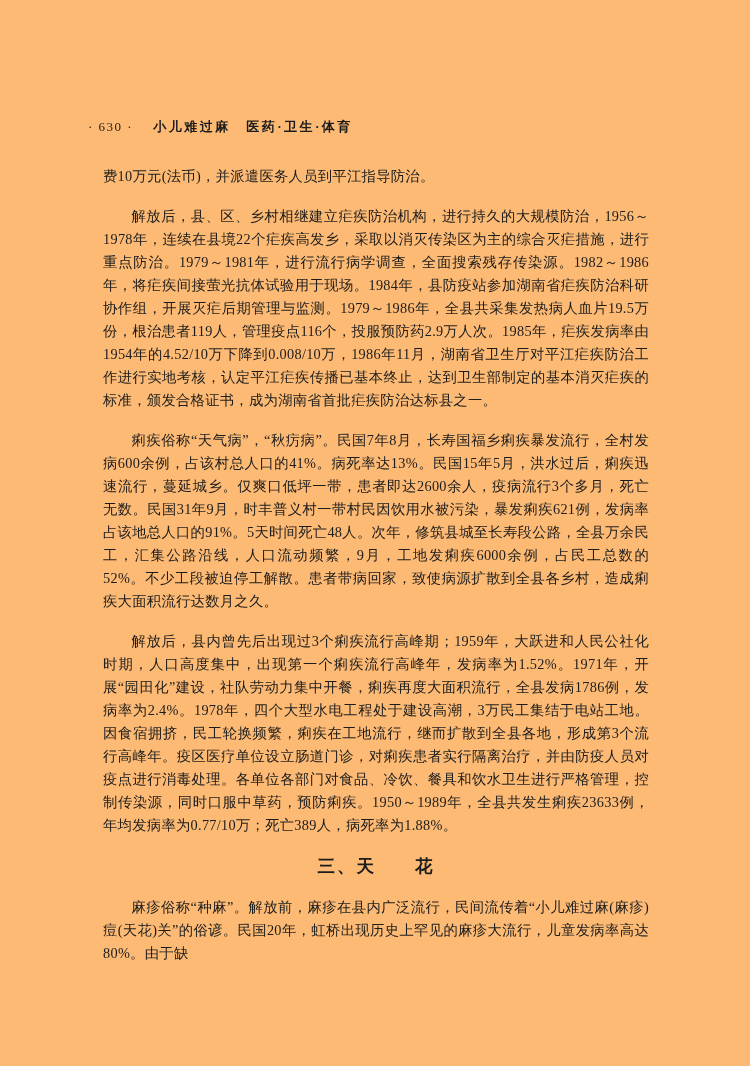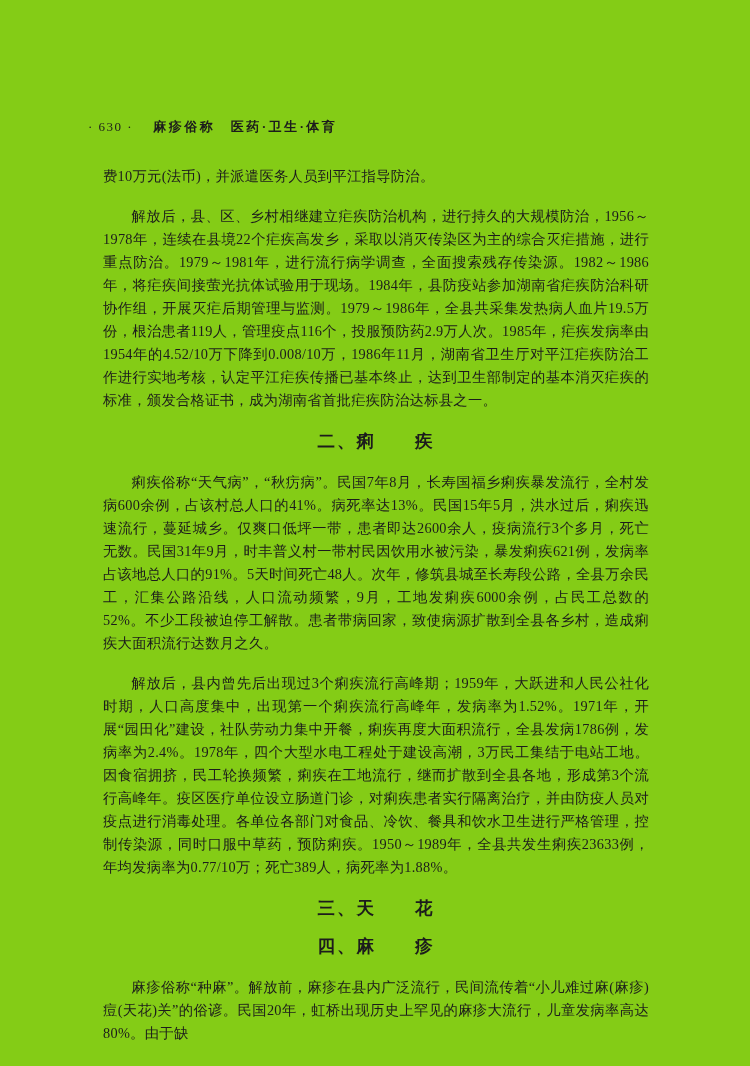--- a/index.html
+++ b/index.html
@@ -4,21 +4,21 @@
 <style>
   html, body {
     margin: 0;
     padding: 0;
     background: #ffffff;
   }
   .page {
     position: relative;
     width: 750px;
     height: 1066px;
-    background: #84cc16;
+    background: #fdba74;
     overflow: hidden;
     font-family: "Liberation Serif", "DejaVu Serif", serif;
     color: #1c1c1c;
   }
   .header {
     position: absolute;
     top: 119px;
     left: 88px;
     right: 88px;
     display: flex;
@@ -65,37 +65,35 @@
     letter-spacing: 2px;
   }
 </style>
 </head>
 <body>
 
 <div class="page">
 
   <div class="header">
     <span class="page-number">· 630 ·</span>
-    <span class="header-title">麻疹俗称　医药·卫生·体育</span>
+    <span class="header-title">小儿难过麻　医药·卫生·体育</span>
   </div>
 
   <div class="content">
 
     <p class="body-para no-indent">费10万元(法币)，并派遣医务人员到平江指导防治。</p>
 
     <p class="body-para">解放后，县、区、乡村相继建立疟疾防治机构，进行持久的大规模防治，1956～1978年，连续在县境22个疟疾高发乡，采取以消灭传染区为主的综合灭疟措施，进行重点防治。1979～1981年，进行流行病学调查，全面搜索残存传染源。1982～1986年，将疟疾间接萤光抗体试验用于现场。1984年，县防疫站参加湖南省疟疾防治科研协作组，开展灭疟后期管理与监测。1979～1986年，全县共采集发热病人血片19.5万份，根治患者119人，管理疫点116个，投服预防药2.9万人次。1985年，疟疾发病率由1954年的4.52/10万下降到0.008/10万，1986年11月，湖南省卫生厅对平江疟疾防治工作进行实地考核，认定平江疟疾传播已基本终止，达到卫生部制定的基本消灭疟疾的标准，颁发合格证书，成为湖南省首批疟疾防治达标县之一。</p>
 
-    <h2 class="section-heading">二、痢　　疾</h2>
 
     <p class="body-para">痢疾俗称“天气病”，“秋疠病”。民国7年8月，长寿国福乡痢疾暴发流行，全村发病600余例，占该村总人口的41%。病死率达13%。民国15年5月，洪水过后，痢疾迅速流行，蔓延城乡。仅爽口低坪一带，患者即达2600余人，疫病流行3个多月，死亡无数。民国31年9月，时丰普义村一带村民因饮用水被污染，暴发痢疾621例，发病率占该地总人口的91%。5天时间死亡48人。次年，修筑县城至长寿段公路，全县万余民工，汇集公路沿线，人口流动频繁，9月，工地发痢疾6000余例，占民工总数的52%。不少工段被迫停工解散。患者带病回家，致使病源扩散到全县各乡村，造成痢疾大面积流行达数月之久。</p>
 
     <p class="body-para">解放后，县内曾先后出现过3个痢疾流行高峰期；1959年，大跃进和人民公社化时期，人口高度集中，出现第一个痢疾流行高峰年，发病率为1.52%。1971年，开展“园田化”建设，社队劳动力集中开餐，痢疾再度大面积流行，全县发病1786例，发病率为2.4%。1978年，四个大型水电工程处于建设高潮，3万民工集结于电站工地。因食宿拥挤，民工轮换频繁，痢疾在工地流行，继而扩散到全县各地，形成第3个流行高峰年。疫区医疗单位设立肠道门诊，对痢疾患者实行隔离治疗，并由防疫人员对疫点进行消毒处理。各单位各部门对食品、冷饮、餐具和饮水卫生进行严格管理，控制传染源，同时口服中草药，预防痢疾。1950～1989年，全县共发生痢疾23633例，年均发病率为0.77/10万；死亡389人，病死率为1.88%。</p>
 
     <h2 class="section-heading">三、天　　花</h2>
 
 
-    <h2 class="section-heading">四、麻　　疹</h2>
 
     <p class="body-para">麻疹俗称“种麻”。解放前，麻疹在县内广泛流行，民间流传着“小儿难过麻(麻疹)痘(天花)关”的俗谚。民国20年，虹桥出现历史上罕见的麻疹大流行，儿童发病率高达80%。由于缺</p>
 
   </div>
 
 </div>
 
 </body></html>

